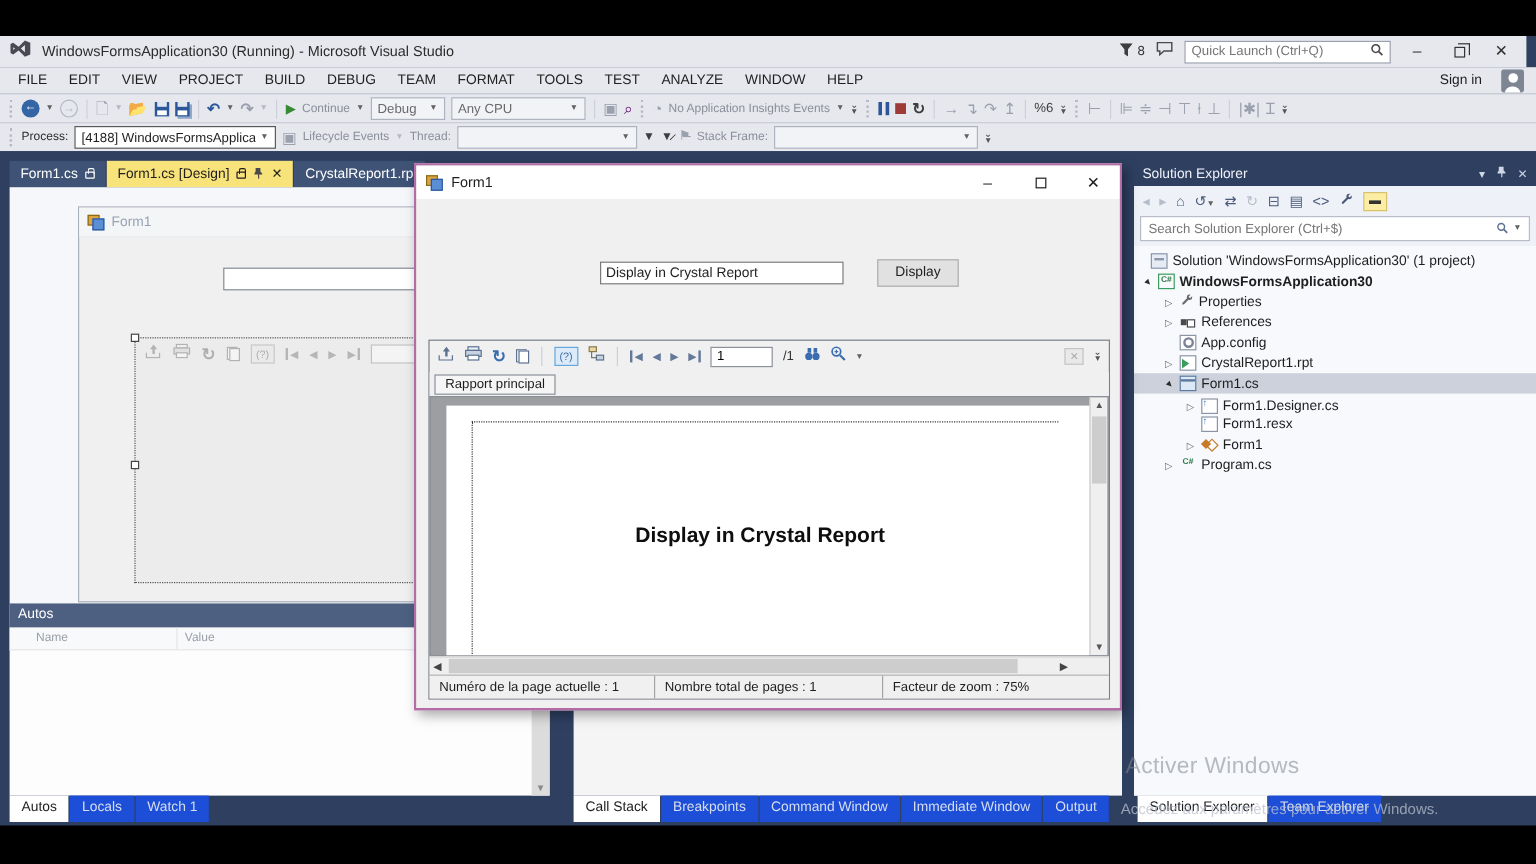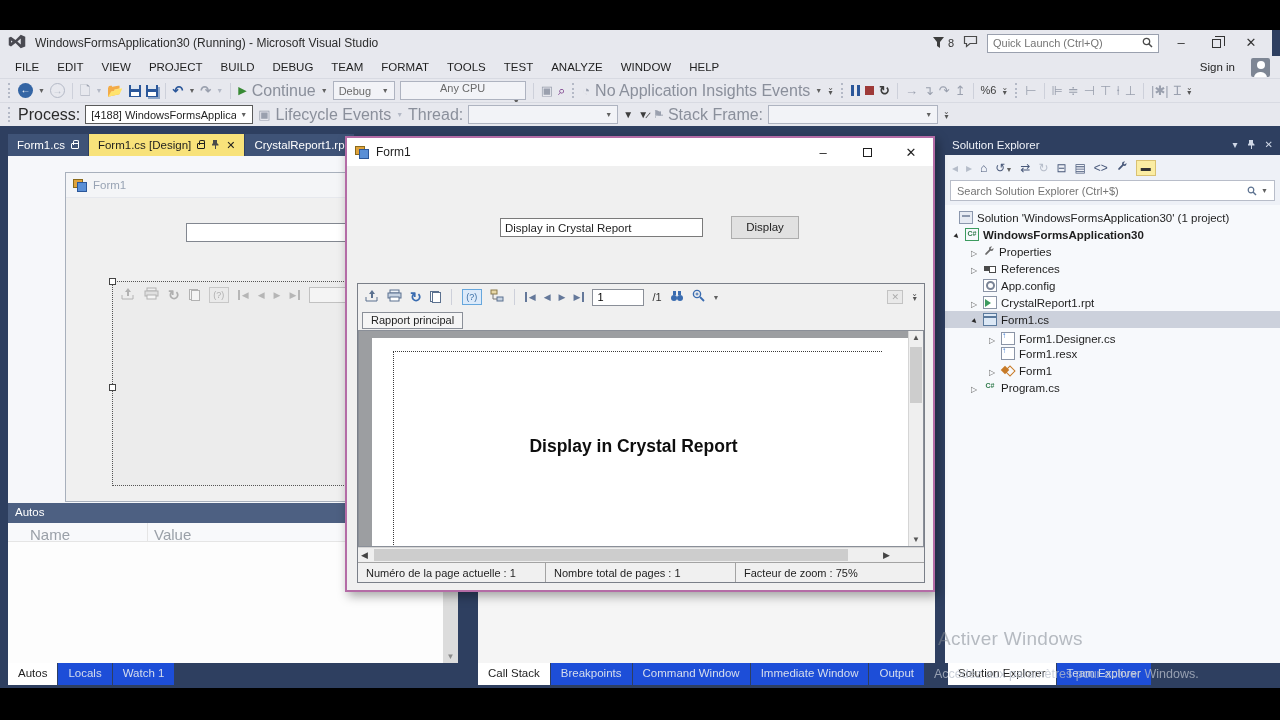--- a/index.html
+++ b/index.html
@@ -42,22 +42,22 @@
   .icn.gray{color:#9aa0ae;}
   .icn.dark{color:#3d3d3d;}
   .circle-btn{width:15px;height:15px;border-radius:50%;background:#3465a4;color:#fff;font-size:10px;line-height:14px;text-align:center;}
   .circle-btn.dis{background:transparent;border:1px solid #b4b9c6;color:#b4b9c6;}
   .saveicon{display:inline-block;width:12px;height:12px;background:#2b579a;position:relative;}
   .saveicon::before{content:"";position:absolute;left:2px;top:0;width:8px;height:4px;background:#dfe6ef;}
   .saveicon::after{content:"";position:absolute;left:2px;bottom:1px;width:8px;height:4px;background:#fff;}
   .combo{height:19px;border:1px solid #aeb3c0;background:#f2f3f7;color:#6a6a6a;display:flex;align-items:center;padding:0 5px;gap:4px;font-size:11px;}
   .combo .caret{margin-left:auto;}
   .combo.white{background:#fff;border-color:#5a5a5a;color:#1e1e1e;}
-  .combo.w62{width:62px;} .combo.w112{width:126px;flex-direction:column;} .combo.w168{width:168px;} .combo.w150{width:150px;} .combo.w170{width:170px;}
-  .lbl{font-size:16px;color:#2b2b2b;}
+  .combo.w62{width:62px;} .combo.w112{width:112px;} .combo.w168{width:168px;} .combo.w150{width:150px;} .combo.w170{width:170px;}
+  .lbl{font-size:10px;color:#2b2b2b;}
   .lbl.gray{color:#8a8f9b;}
   .pauseicon{display:inline-block;width:9px;height:11px;border-left:3px solid #2b579a;border-right:3px solid #2b579a;}
   .stopicon{display:inline-block;width:9px;height:9px;background:#9e3a38;}
   .playicon{color:#388a34;font-size:11px;}
 
   
   .main{position:absolute;left:0;top:96px;right:0;bottom:0;background:#2e3f60;overflow:hidden;}
 
   
   .doc-tabs{position:absolute;left:8px;top:8px;height:22px;display:flex;gap:1px;z-index:1;}
@@ -76,21 +76,21 @@
   .formicon::after{content:"";position:absolute;right:0;bottom:0;width:8px;height:8px;background:#5a8fd6;border:1px solid #2b579a;}
   .dtextbox{position:absolute;left:120px;top:50px;width:162px;height:19px;background:#fff;border:1px solid #828790;}
   .dviewer{position:absolute;left:46px;top:108px;width:340px;height:205px;border:1px dotted #555;background:#ececec;}
   .handle{position:absolute;width:7px;height:7px;background:#fff;border:1px solid #444;}
   .dviewer-toolbar{height:26px;display:flex;gap:9px;align-items:center;padding:0 7px;opacity:.45;filter:grayscale(1);}
   .dpagebox{width:40px;height:16px;border:1px solid #8a8f98;background:#fff;}
 
   
   .autos{position:absolute;left:8px;top:377px;width:450px;height:160px;display:flex;flex-direction:column;z-index:1;background:#fdfdfd;}
   .autos-header{height:20px;background:#4d6082;color:#fff;font-size:11.5px;padding:3px 7px 0;}
-  .autos-cols{height:19px;background:#f8f9fb;border-bottom:1px solid #e5e5e5;display:flex;font-size:15px;color:#9aa0a8;}
+  .autos-cols{height:19px;background:#f8f9fb;border-bottom:1px solid #e5e5e5;display:flex;font-size:10px;color:#9aa0a8;}
   .col-name{width:140px;padding:3px 6px 0 22px;border-right:1px solid #e5e5e5;}
   .col-value{flex:1;padding:3px 6px 0;}
   .autos-body{flex:1;position:relative;}
   .autos-scroll{position:absolute;right:0;top:0;bottom:0;width:15px;background:#dcdcdc;}
   .autos-scroll span{position:absolute;bottom:2px;left:0;right:0;text-align:center;font-size:8px;color:#8a8a8a;}
 
   
   .btabs{position:absolute;height:22px;display:flex;font-size:11.5px;gap:1px;}
   .tabs-bl{left:8px;top:537px;z-index:1;}
   .tabs-bc{left:478px;top:537px;z-index:1;}

